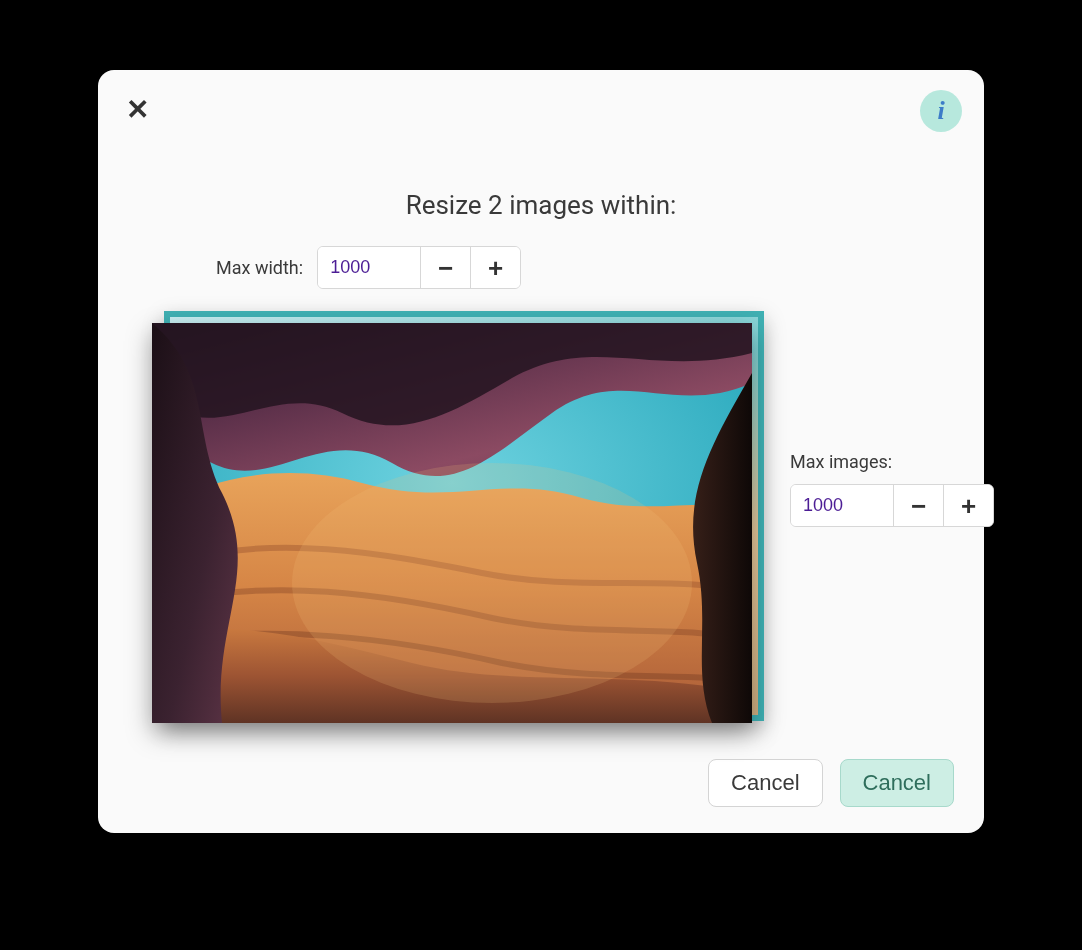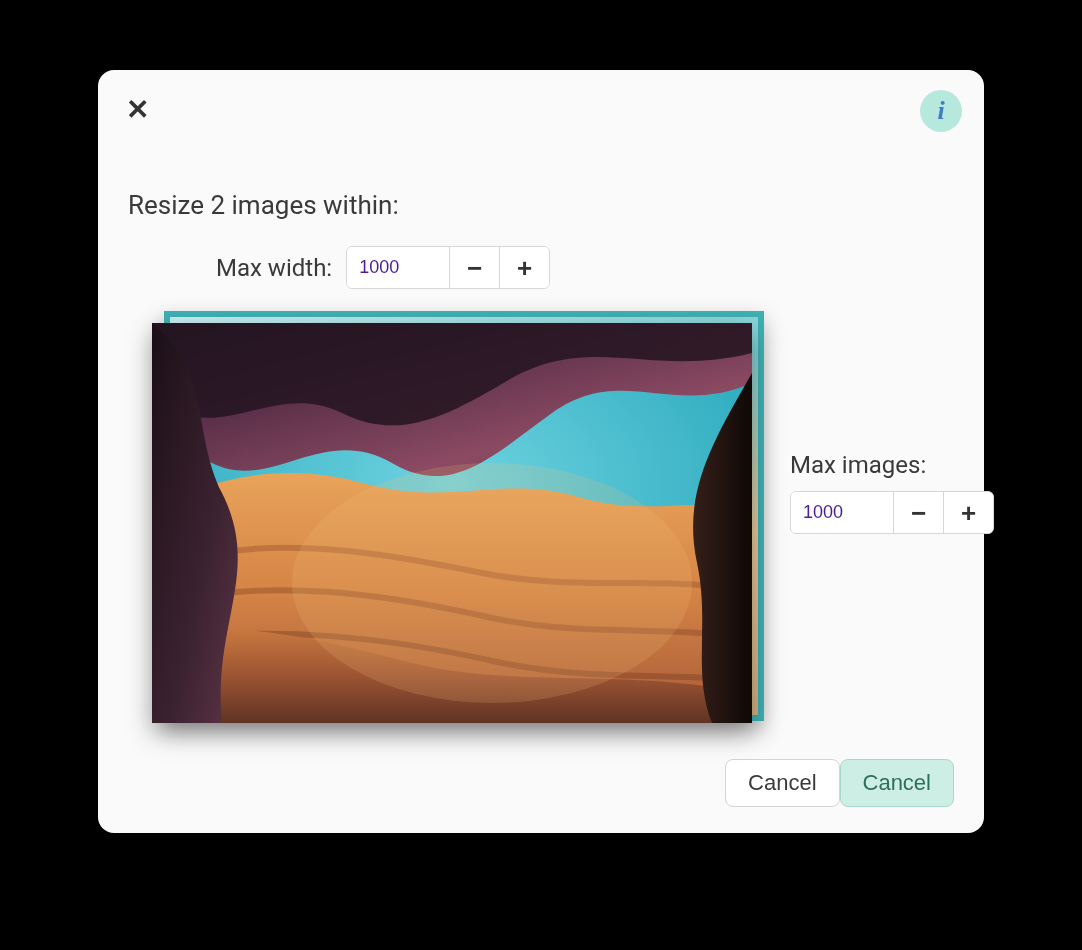--- a/index.html
+++ b/index.html
@@ -48,36 +48,37 @@
     }
     .info-btn span {
       font-family: "Georgia", serif;
       font-style: italic;
       font-weight: 700;
       font-size: 26px;
       color: #3c7cc8;
       line-height: 1;
     }
     .title {
+      text-align: center;
       font-size: 26px;
       color: #3a3a3a;
       margin-top: 90px;
       margin-bottom: 26px;
       font-weight: 400;
     }
     .controls-row {
       display: flex;
       align-items: center;
       justify-content: flex-start;
       gap: 14px;
       margin-left: 88px;
       margin-bottom: 22px;
     }
     .label {
-      font-size: 24px;
+      font-size: 18px;
       color: #3a3a3a;
     }
     .stepper {
       display: flex;
       border: 1px solid #d7d7d7;
       border-radius: 6px;
       overflow: hidden;
       background: #fff;
     }
     .stepper input {
@@ -135,21 +136,21 @@
     .img-front svg { width:100%; height:100%; display:block; }
     .height-col {
       display: flex;
       flex-direction: column;
       gap: 12px;
       margin-top: 140px;
     }
     .footer {
       display: flex;
       justify-content: flex-end;
-      gap: 0;
+      gap: 17px;
       margin-top: 34px;
     }
     .btn {
       font-size: 22px;
       padding: 10px 22px;
       border-radius: 8px;
       cursor: pointer;
       border: 1px solid #d4d4d4;
       background: #fff;
       color: #3a3a3a;

